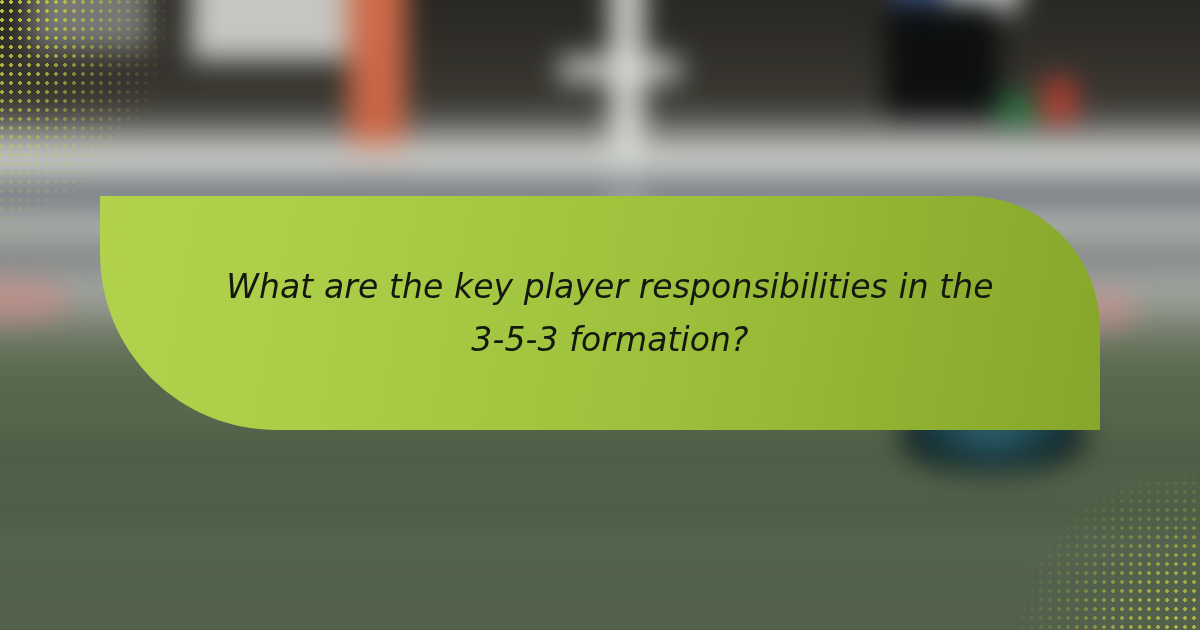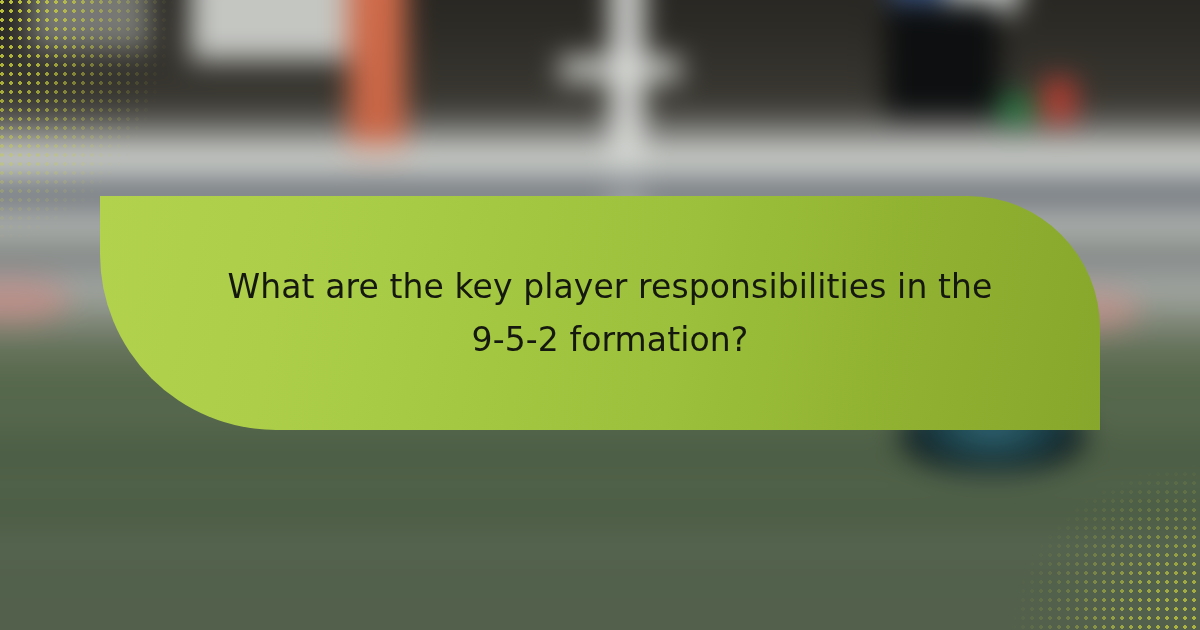--- a/index.html
+++ b/index.html
@@ -8,20 +8,21 @@
     width:1200px; height:630px;
     overflow:hidden;
     background:#4a5a42;
     font-family:"DejaVu Sans", sans-serif;
   }
 
   #stage {
     position:relative;
     width:1200px; height:630px;
     overflow:hidden;
+    font-style:italic;
   }
 
   
   .bg-photo {
     position:absolute; inset:-40px;
     overflow:hidden;
     filter: blur(14px) saturate(0.85);
   }
 
   
@@ -225,17 +226,17 @@
     <div class="stripe s2"></div>
     <div class="bag-teal"></div>
   </div>
 
   <div class="halftone tl"></div>
   <div class="halftone br"></div>
 
   <div class="card">
     <div class="card-text">
       <span class="l1">What are the key player responsibilities in the</span>
-      <span class="l2">9-5-2 formation?</span>
+      <span class="l2">3-5-3 formation?</span>
     </div>
   </div>
 
 </div>
 
 </body></html>

